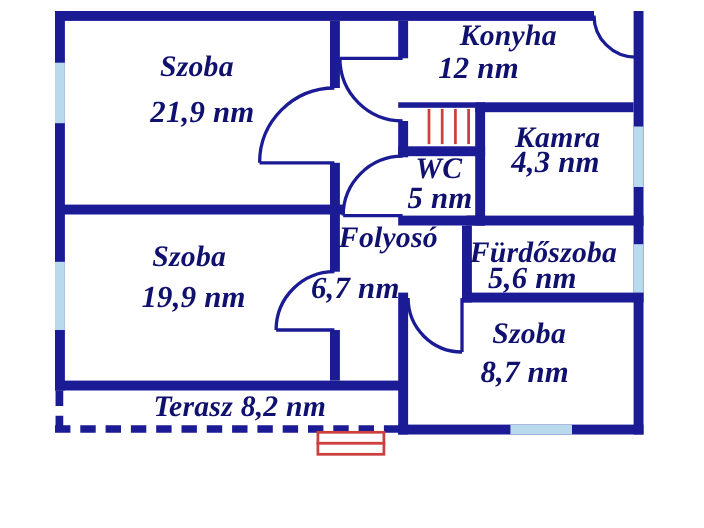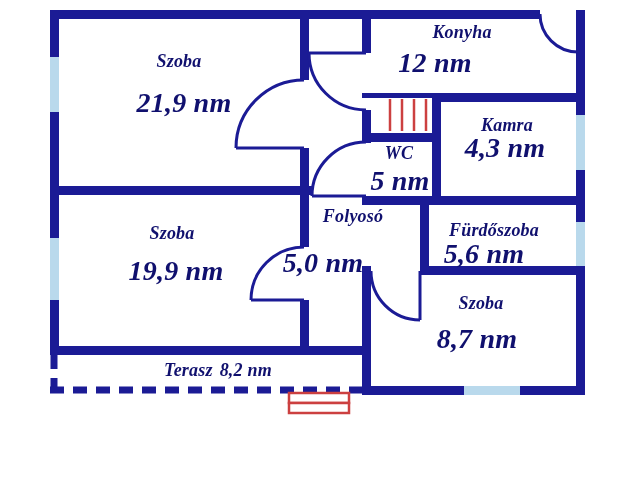--- a/index.html
+++ b/index.html
@@ -8,21 +8,21 @@
   svg{position:absolute;left:0;top:0;}
   .wall{fill:var(--wall);}
   .win{fill:var(--win);}
   .arc{stroke:var(--wall);stroke-width:3;fill:none;}
   .leaf{stroke:var(--wall);stroke-width:3;}
   .dash{stroke:var(--wall);stroke-width:7;stroke-dasharray:14 9;fill:none;}
   .stair{stroke:var(--red);stroke-width:2.5;}
   .step{fill:#ffffff;stroke:var(--red);stroke-width:2.5;}
   .lbl{position:absolute;transform:translate(-50%,-50%);font-style:italic;font-weight:600;
        color:var(--text);font-size:28px;white-space:nowrap;letter-spacing:.2px;}
-  .big{font-size:18px;font-style:italic;}
+  .big{font-size:27px;font-style:italic;}
   .disclaimer{font-weight:700;font-size:20px;letter-spacing:.3px;}
   .sp{display:inline-block;width:7px;}
 </style>
 </head>
 <body>
 
 <div class="screen">
 
   <svg width="640" height="480" viewBox="0 0 640 480">
 
@@ -90,21 +90,21 @@
   <div class="lbl big" style="left:462px;top:32px">Konyha</div>
   <div class="lbl" style="left:435px;top:63px">12 nm</div>
 
   <div class="lbl big" style="left:507px;top:125px">Kamra</div>
   <div class="lbl" style="left:505px;top:148px">4,3 nm</div>
 
   <div class="lbl big" style="left:399px;top:153px">WC</div>
   <div class="lbl" style="left:400px;top:181px">5 nm</div>
 
   <div class="lbl big" style="left:353px;top:216px">Folyosó</div>
-  <div class="lbl" style="left:323px;top:263px">5,0 nm</div>
+  <div class="lbl" style="left:323px;top:263px">6,7 nm</div>
 
   <div class="lbl big" style="left:494px;top:230px">Fürdőszoba</div>
   <div class="lbl" style="left:484px;top:254px">5,6 nm</div>
 
   <div class="lbl big" style="left:172px;top:233px">Szoba</div>
   <div class="lbl" style="left:176px;top:271px">19,9 nm</div>
 
   <div class="lbl big" style="left:481px;top:303px">Szoba</div>
   <div class="lbl" style="left:477px;top:339px">8,7 nm</div>
 

